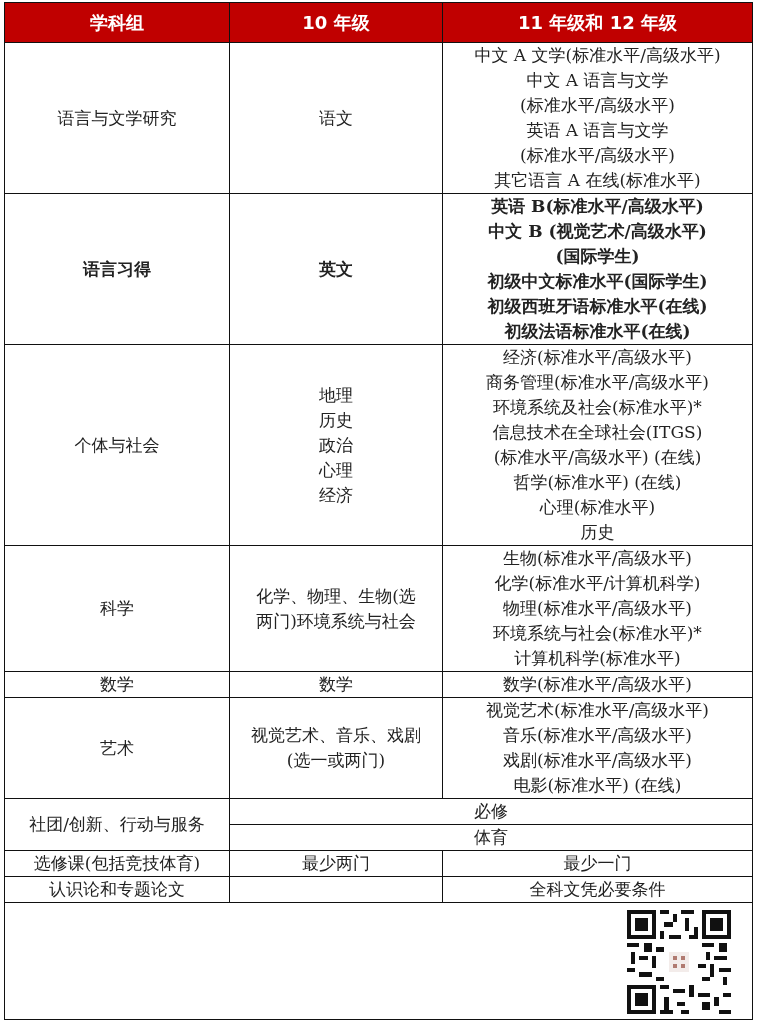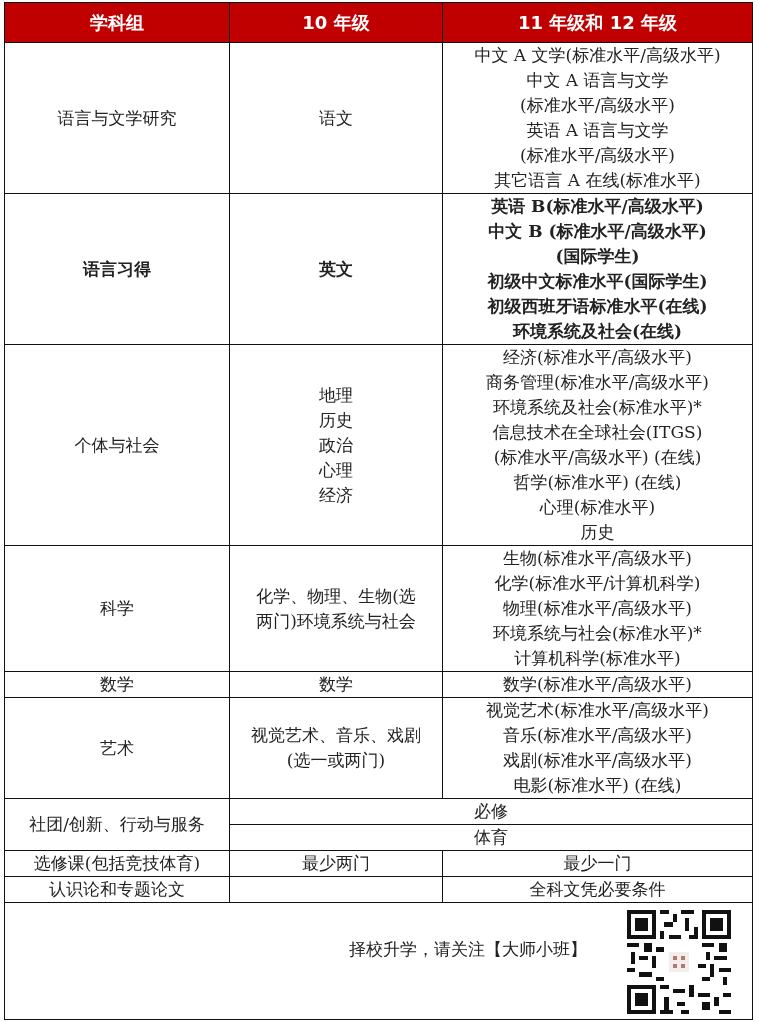--- a/index.html
+++ b/index.html
@@ -60,25 +60,25 @@
       </td>
     </tr>
 
     <tr class="r2">
       <td>语言习得</td>
       <td class="c2">
         <span class="line">英文</span>
       </td>
       <td class="list">
         <span class="line">英语 B(标准水平/高级水平)</span>
-        <span class="line">中文 B (标准水平/高级水平)</span>
+        <span class="line">中文 B (视觉艺术/高级水平)</span>
         <span class="line">(国际学生)</span>
         <span class="line">初级中文标准水平(国际学生)</span>
         <span class="line">初级西班牙语标准水平(在线)</span>
-        <span class="line">环境系统及社会(在线)</span>
+        <span class="line">初级法语标准水平(在线)</span>
       </td>
     </tr>
 
     <tr class="r3">
       <td>个体与社会</td>
       <td class="c2">
         <span class="line">地理</span>
         <span class="line">历史</span>
         <span class="line">政治</span>
         <span class="line">心理</span>
@@ -150,21 +150,20 @@
     </tr>
 
     <tr class="r9">
       <td>认识论和专题论文</td>
       <td></td>
       <td>全科文凭必要条件</td>
     </tr>
 
     <tr class="footer">
       <td colspan="3">
-        <span class="promo">择校升学，请关注【大师小班】</span>
         <svg class="qr" viewBox="0 0 25 25" shape-rendering="crispEdges">
           <rect width="25" height="25" fill="#fff"></rect>
 
           <g fill="#111">
             <rect x="0" y="0" width="7" height="7"></rect>
               <rect x="18" y="0" width="7" height="7"></rect>
               <rect x="0" y="18" width="7" height="7"></rect>
           </g>
           <g fill="#fff">
             <rect x="1" y="1" width="5" height="5"></rect>

